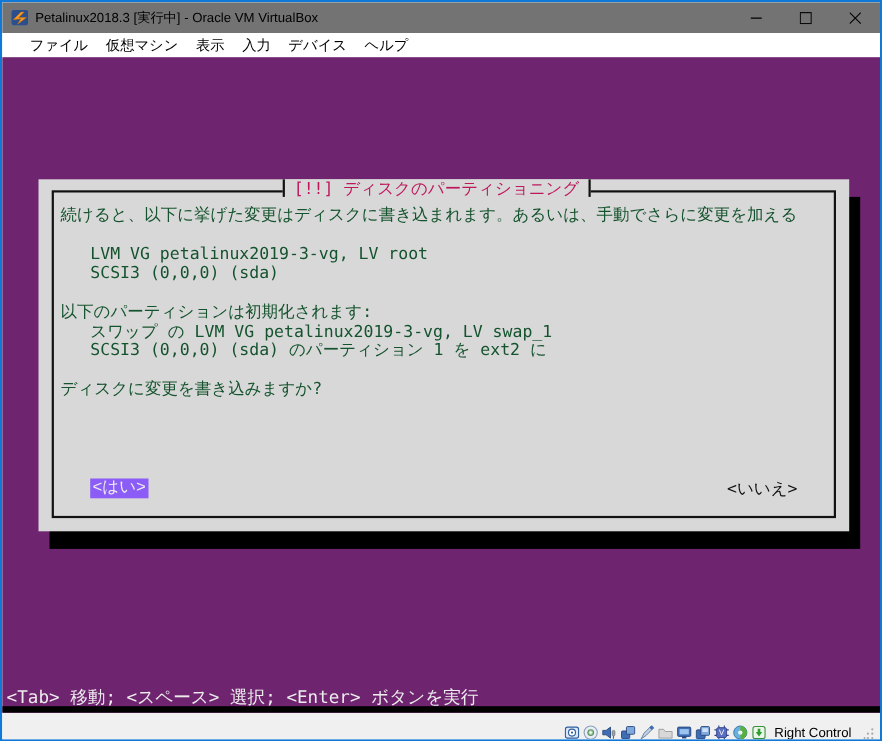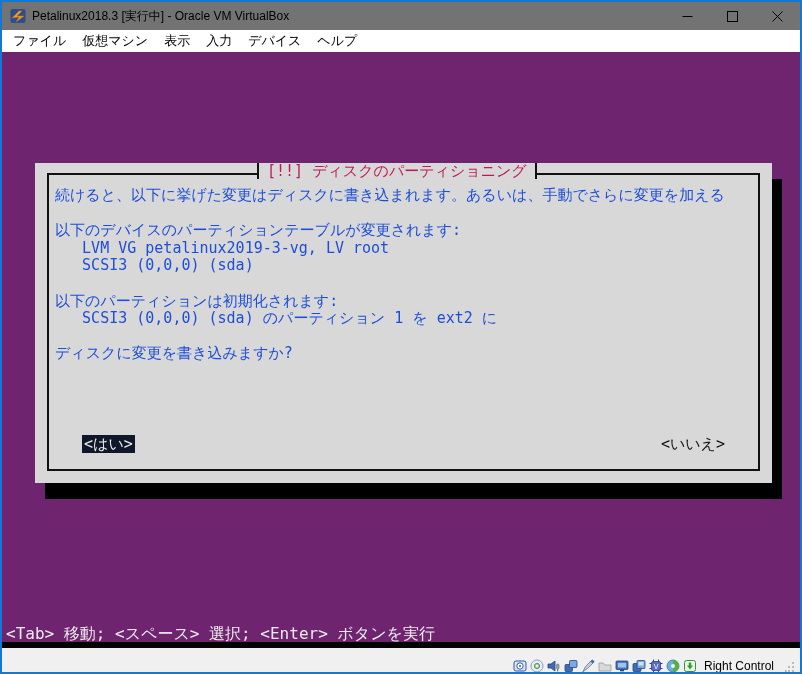--- a/index.html
+++ b/index.html
@@ -18,21 +18,21 @@
   .titlebar .title{
     margin-left:6px; font-size:12px; color:#000; white-space:nowrap;
   }
   .controls{ margin-left:auto; display:flex; height:100%; }
   .ctrl{
     width:45px; height:100%; display:flex; align-items:center; justify-content:center;
   }
 
   
   .menubar{
-    height:22px; background:#ffffff; display:flex; align-items:center; padding-left:3px;
+    height:22px; background:#ffffff; display:flex; align-items:center; padding-left:17px;
   }
   .menu-item{
     font-size:13px; color:#000; padding:0 8px; white-space:nowrap;
   }
 
   
   .guest{
     position:relative; width:798px; height:596px; background:#6f2470;
     font-family:"DejaVu Sans Mono", monospace; overflow:hidden;
   }
@@ -48,28 +48,28 @@
     position:absolute; top:0; left:222px; z-index:2;
     background:#d8d8d8; color:#be185d; font-size:15px; line-height:16px;
     padding:0 8px; border-left:2px solid #111; border-right:2px solid #111;
     white-space:pre;
     text-align:center;
   }
   .dialog-body{
     position:absolute; top:24px; left:20px; right:14px; z-index:1;
   }
   .line{
-    height:17.6px; font-size:15px; line-height:17.6px; color:#1d4ed8; white-space:pre;
+    height:17.6px; font-size:15px; line-height:17.6px; color:#14532d; white-space:pre;
   }
   .button-row{
     position:absolute; top:272px; left:12px; right:12px;
     display:flex; justify-content:space-between; padding:0 35px;
   }
   .btn{ font-size:15px; line-height:18px; white-space:pre; color:#111; }
-  .btn-yes{ background:#0f172a; color:#ededed; padding:0 2px; }
+  .btn-yes{ background:#8b5cf6; color:#ededed; padding:0 2px;font-family:Liberation Mono, monospace; }
   .help-line{
     position:absolute; left:4px; bottom:7px; color:#ececec;
     font-size:16px; line-height:15px; white-space:pre;
   }
   .bottom-strip{
     position:absolute; left:0; bottom:0; width:100%; height:6px; background:#000;
   }
 
   
   .statusbar{
@@ -122,25 +122,25 @@
 
   <div class="guest">
 
     <div class="dialog">
       <div class="dialog-frame"></div>
       <div class="dialog-title">[!!] ディスクのパーティショニング</div>
 
       <div class="dialog-body">
         <div class="line">続けると、以下に挙げた変更はディスクに書き込まれます。あるいは、手動でさらに変更を加える</div>
         <div class="line"></div>
-        <div class="line">以下のデバイスのパーティションテーブルが変更されます:</div>
         <div class="line">   LVM VG petalinux2019-3-vg, LV root</div>
         <div class="line">   SCSI3 (0,0,0) (sda)</div>
         <div class="line"></div>
         <div class="line">以下のパーティションは初期化されます:</div>
+        <div class="line">   スワップ の LVM VG petalinux2019-3-vg, LV swap_1</div>
         <div class="line">   SCSI3 (0,0,0) (sda) のパーティション 1 を ext2 に</div>
         <div class="line"></div>
         <div class="line">ディスクに変更を書き込みますか?</div>
       </div>
 
       <div class="button-row">
         <span class="btn btn-yes">&lt;はい&gt;</span>
         <span class="btn btn-no">&lt;いいえ&gt;</span>
       </div>
     </div>

